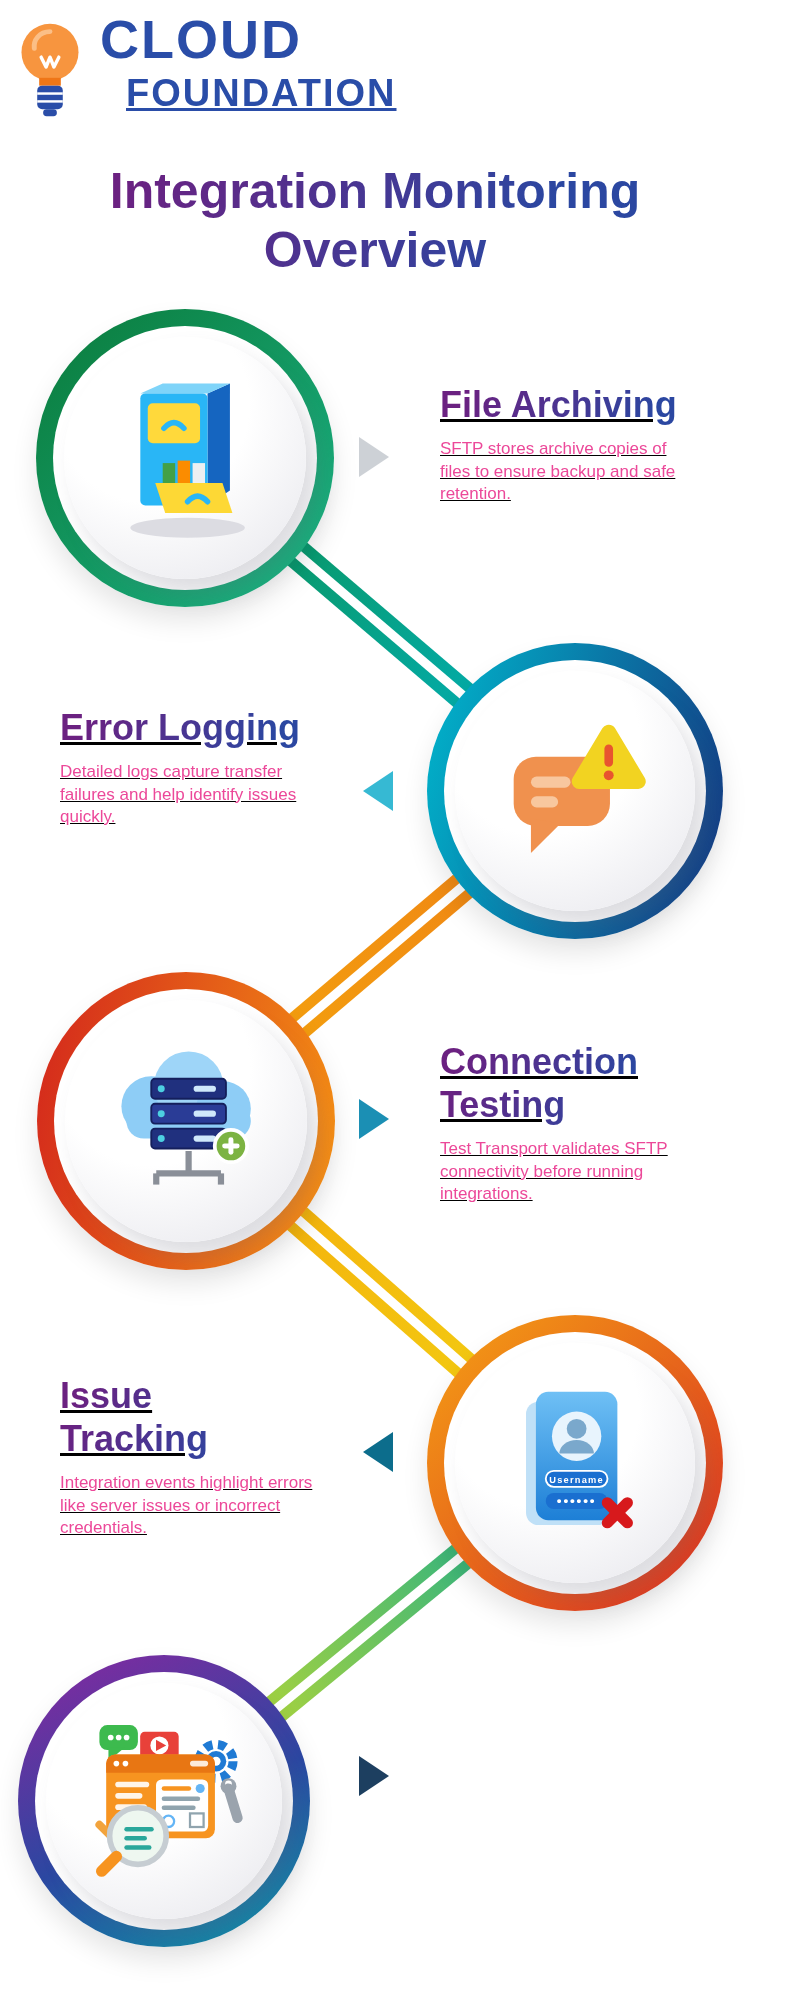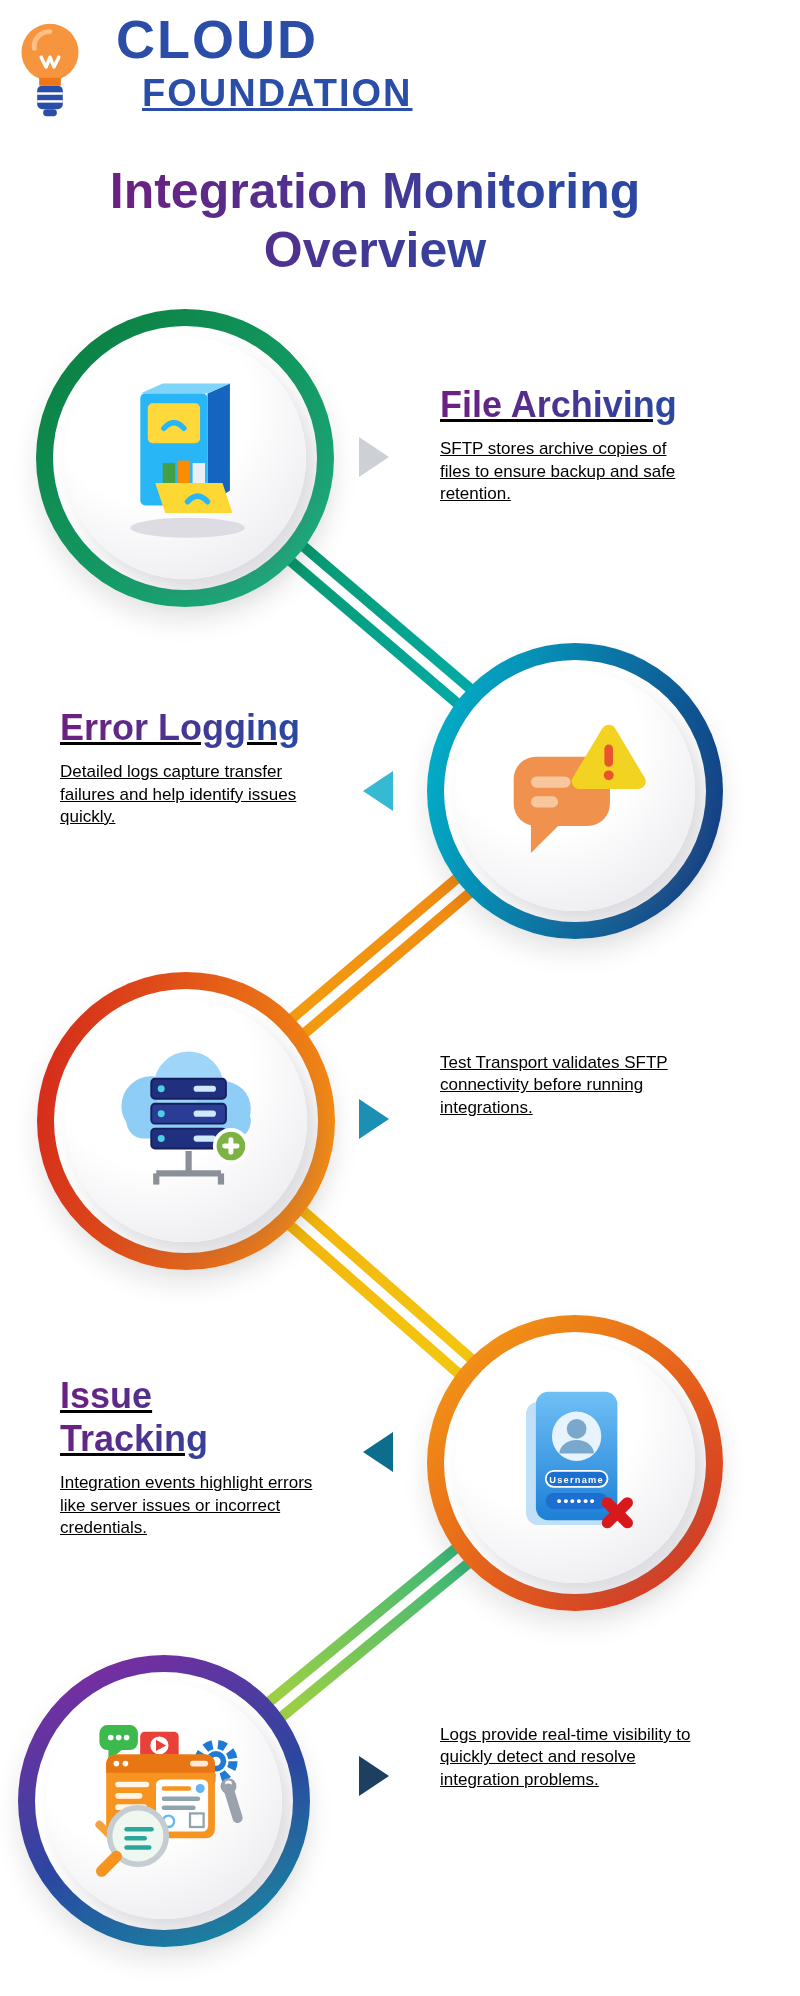--- a/index.html
+++ b/index.html
@@ -16,21 +16,21 @@
   html,body{background:#fff;}
   .page{
     position:relative; width:800px; height:1996px; background:#fff; overflow:hidden;
     font-family:"Liberation Sans", sans-serif;
   }
   .connectors{position:absolute; left:0; top:0; z-index:1;}
 
   
   .logo{position:absolute; left:10px; top:8px; display:flex; z-index:3;}
   .logo-bulb{width:80px; height:118px;}
-  .logo-text{margin-left:26px; padding-top:4px; color:var(--brand-blue);}
+  .logo-text{margin-left:10px; padding-top:4px; color:var(--brand-blue);}
   .logo-line1{font-size:54px; font-weight:800; letter-spacing:2px; line-height:1.0;}
   .logo-line2{font-size:38px; font-weight:800; letter-spacing:2px; margin-left:26px; margin-top:6px;text-decoration:underline;}
 
   
   .title{
     position:absolute; left:65px; top:162px; width:620px; z-index:3;
     text-align:center; font-size:50px; font-weight:800; line-height:1.18;text-decoration:underline;
   }
   .grad-text{
     color:#3d2f8f;
@@ -51,21 +51,21 @@
   .icon{width:72%; height:72%;}
   .n1{left:36px;  top:309px;  width:298px; height:298px; background:linear-gradient(135deg, var(--ring1a), var(--ring1b));}
   .n2{left:427px; top:643px;  width:296px; height:296px; background:linear-gradient(105deg, var(--ring2a), var(--ring2b));}
   .n3{left:37px;  top:972px;  width:298px; height:298px; background:linear-gradient(100deg, var(--ring3a), var(--ring3b));}
   .n4{left:427px; top:1315px; width:296px; height:296px; background:linear-gradient(135deg, var(--ring4a), var(--ring4b));}
   .n5{left:18px;  top:1655px; width:292px; height:292px; background:linear-gradient(155deg, var(--ring5a), var(--ring5b) 55%, var(--ring5c));}
 
   
   .step-text{position:absolute; z-index:3;text-decoration:underline;}
   .step-heading{font-size:36px; font-weight:800; line-height:1.2; margin:0;}
-  .step-body{margin-top:12px; font-size:17px; line-height:1.32; color:#000000; width:260px;}
+  .step-body{margin-top:12px; font-size:17px; line-height:1.32; color:#ec4899; width:260px;}
   .t1{left:440px; top:383px;  width:285px;}
   .t2{left:60px;  top:706px;  width:285px;}
   .t3{left:440px; top:1040px; width:235px;}
   .t4{left:60px;  top:1374px; width:235px;}
   .t5{left:440px; top:1712px; width:235px;}
 
   
   .chev{position:absolute; width:0; height:0; z-index:3;
         border-top:20px solid transparent; border-bottom:20px solid transparent;}
   .chev-right{border-left:30px solid var(--c,#999);}
@@ -200,20 +200,21 @@
             <rect x="76" y="81.5" width="18" height="5" rx="2.5" fill="#cfe8fb"></rect>
           <circle cx="106" cy="90" r="13" fill="#7cb342" stroke="#ffffff" stroke-width="3"></circle>
           <rect x="99" y="88" width="14" height="4" rx="2" fill="#ffffff"></rect>
           <rect x="104" y="83" width="4" height="14" rx="2" fill="#ffffff"></rect>
         </svg>
       </div>
     </div>
   </div>
   <div class="chev chev-right a3"></div>
   <div class="step-text t3">
+    <h2 class="step-heading grad-text">Connection Testing</h2>
     <p class="step-body">Test Transport validates SFTP connectivity before running integrations.</p>
   </div>
 
   <div class="node n4">
     <div class="node-inner">
       <div class="node-face">
         <svg class="icon" viewBox="0 0 140 140">
           <defs>
             <linearGradient id="cardGrad" x1="0" y1="0" x2="0" y2="1">
               <stop offset="0" stop-color="#6fc0f5"></stop>
@@ -281,16 +282,15 @@
           <rect x="40" y="98" width="26" height="4" rx="2" fill="#2aa79b"></rect>
           <rect x="40" y="106" width="20" height="4" rx="2" fill="#2aa79b"></rect>
           <rect x="40" y="114" width="24" height="4" rx="2" fill="#2aa79b"></rect>
           <path d="M33 124 l-13 13" stroke="#f79420" stroke-width="10" stroke-linecap="round"></path>
         </svg>
       </div>
     </div>
   </div>
   <div class="chev chev-right a5"></div>
   <div class="step-text t5">
-    <p class="step-body">Logs provide real-time visibility to quickly detect and resolve integration problems.</p>
   </div>
 
 </div>
 
 </body></html>

